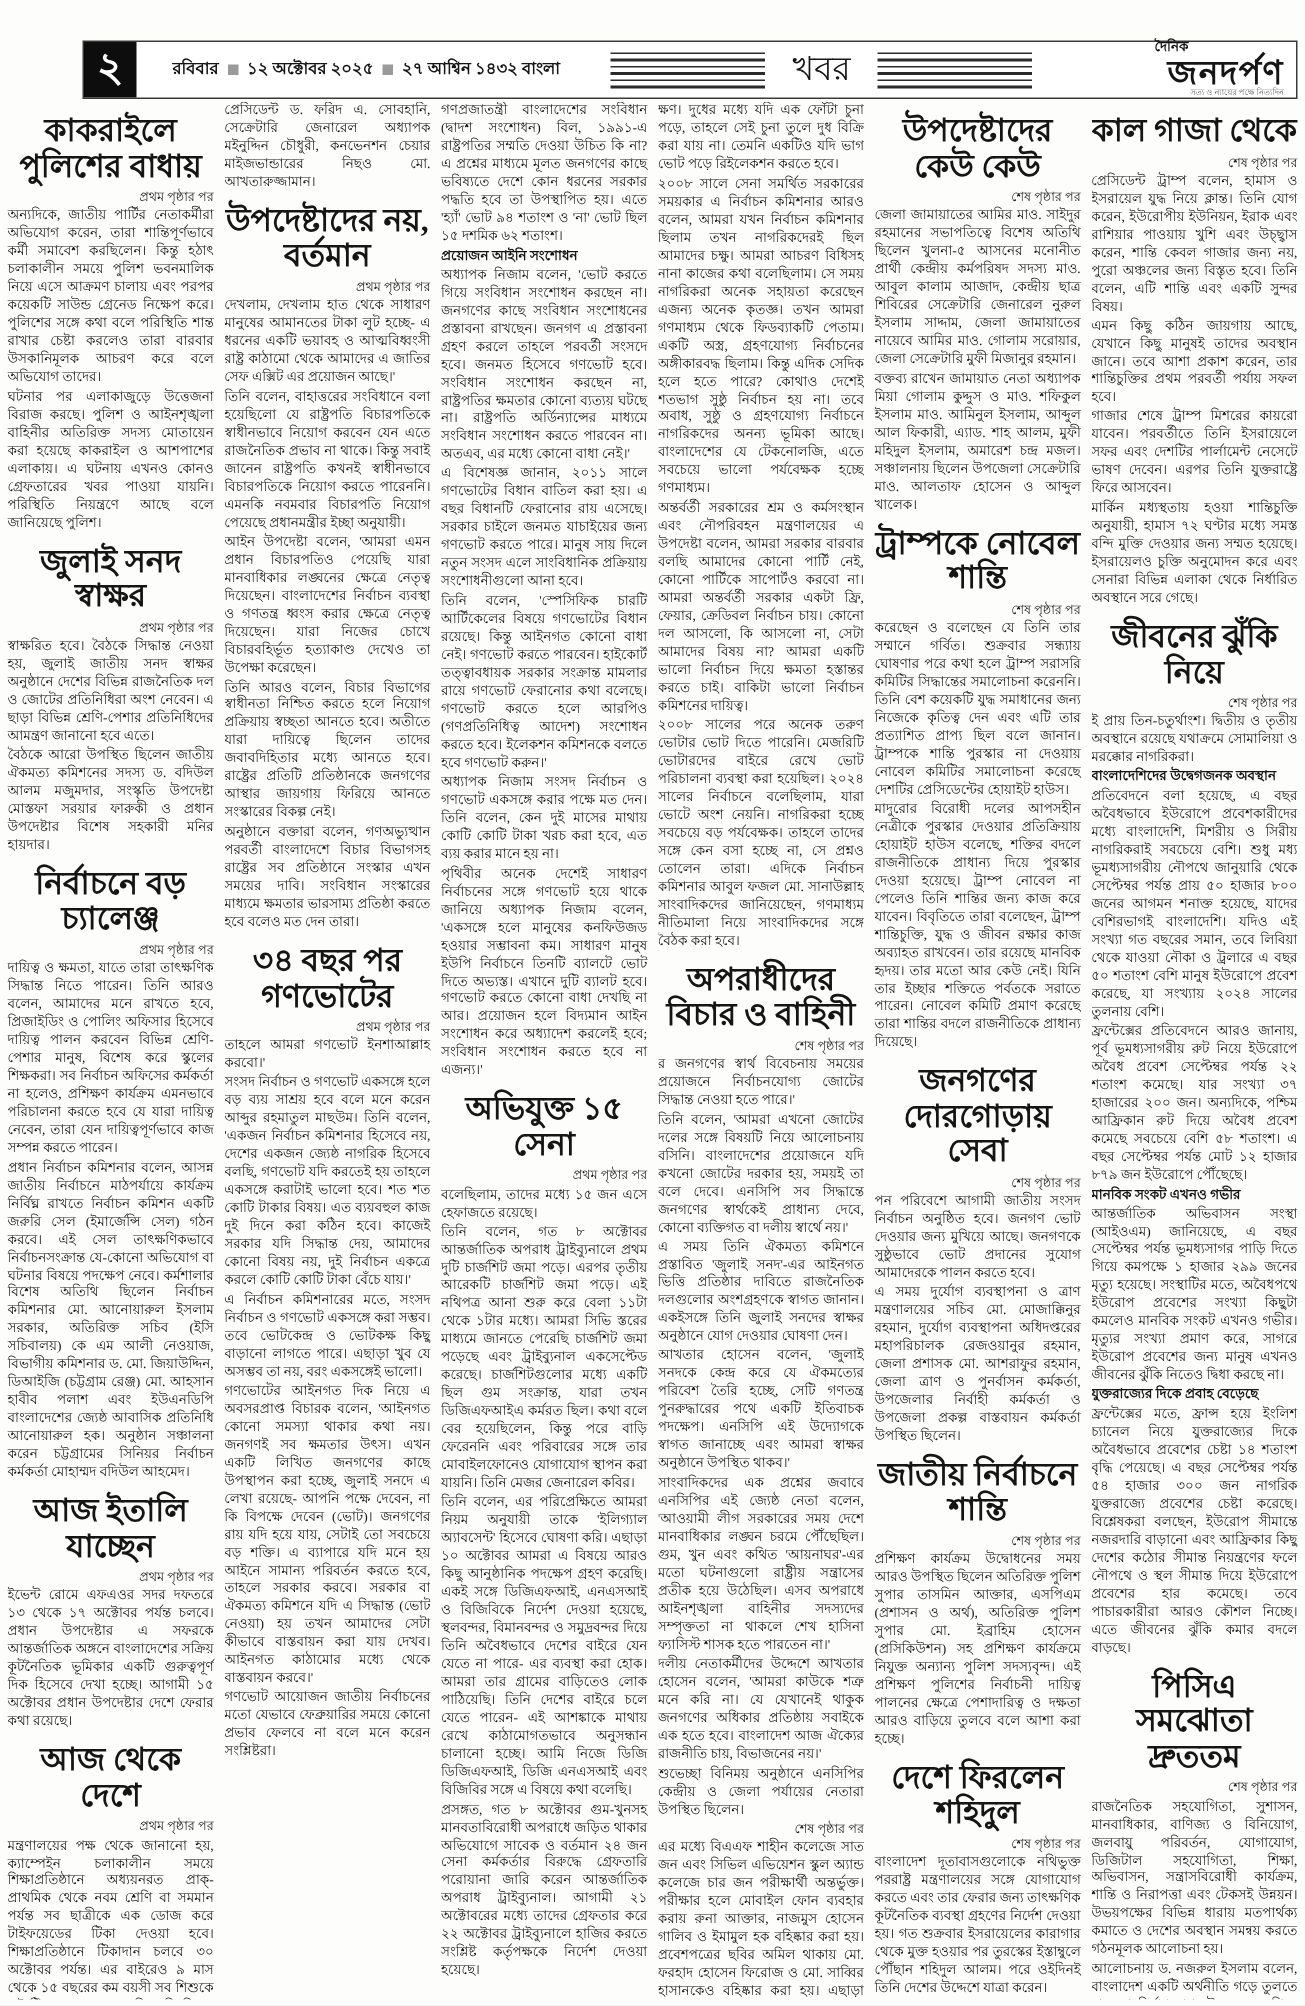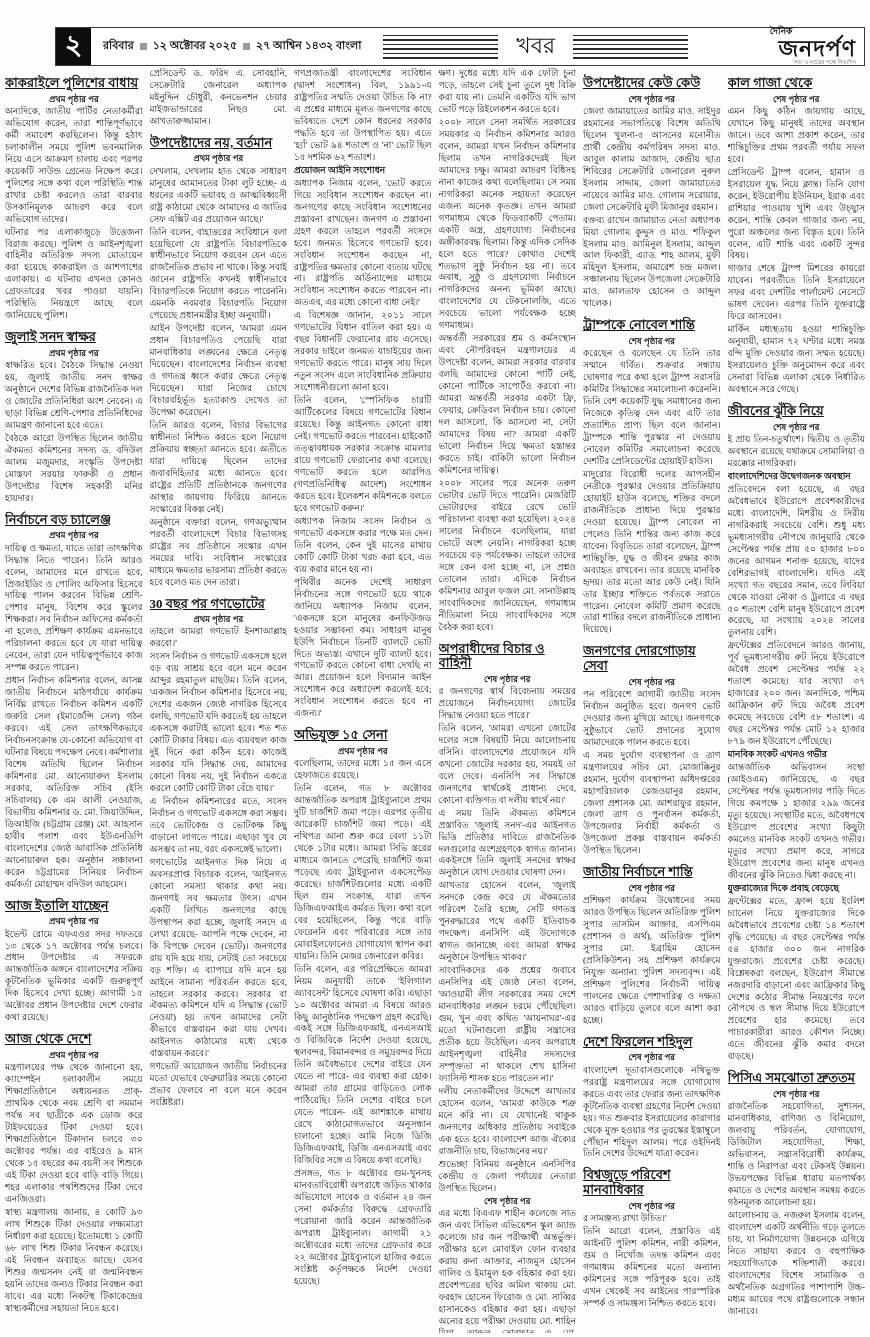--- a/index.html
+++ b/index.html
@@ -4,35 +4,35 @@
 <style>
   html,body{margin:0;padding:0;background:#e8e8e8;}
   .page{position:relative;width:870px;height:1337px;background:#fdfdfc;margin:0 auto;
         font-family:"Liberation Serif","DejaVu Serif",serif;color:#151515;overflow:hidden;}
   
   .header{position:absolute;top:27px;left:55px;right:5px;height:37px;
           border:1.5px solid #3a3a3a;background:#fff;display:flex;align-items:stretch;}
   .pagenum{width:35px;background:#0d0d0d;color:#fff;display:flex;align-items:center;
            justify-content:center;font-size:27px;font-weight:bold;}
   .dateline{display:flex;align-items:center;font-size:11px;font-weight:bold;
-            padding:0 12px;white-space:nowrap;gap:6px;}
+            padding:0 24px;white-space:nowrap;gap:6px;}
   .sq{width:7px;height:7px;background:#9a9a9a;display:inline-block;}
   .rules{flex:1;display:flex;flex-direction:column;justify-content:center;gap:3px;padding:0 10px;}
   .rules i{display:block;height:1.5px;background:#2a2a2a;}
   .section{font-size:22px;font-weight:normal;display:flex;align-items:center;padding:0 8px;}
   .logo{display:flex;flex-direction:column;align-items:flex-end;justify-content:center;
         padding:0 8px;line-height:1.05;min-width:150px;}
   .logo .ltop{font-size:9px;font-weight:bold;align-self:center;}
   .logo .lmain{font-size:22px;font-weight:bold;letter-spacing:1px;}
   .logo .ltag{font-size:5.5px;color:#666;align-self:flex-end;}
   
   .cols{position:absolute;top:68px;left:5px;right:5px;bottom:4px;display:flex;gap:7px;overflow:hidden;}
   .column{flex:1 1 0;min-width:0;overflow:hidden;font-size:9px;line-height:1.33;text-align:justify;}
-  .headline{font-size:13px;line-height:1.12;font-weight:bold;text-align:left;margin:8px 0 3px;text-decoration:underline;}
-  .kicker{font-weight:bold;font-size:8.5px;text-align:center;margin:0 0 1px;}
+  .headline{font-size:21px;line-height:1.12;font-weight:bold;text-align:center;margin:8px 0 3px;}
+  .kicker{font-weight:normal;font-size:8.5px;text-align:right;margin:0 0 1px;}
   .column p{margin:0 0 1px;}
   .column p.sub{font-weight:bold;}
 </style>
 </head>
 <body>
 
 <div class="page">
 
   <div class="header">
     <div class="pagenum">২</div>
@@ -91,21 +91,21 @@
       </div>
       <div class="column">
         <p>প্রেসিডেন্ট ড. ফরিদ এ. সোবহানি, সেক্রেটারি জেনারেল অধ্যাপক মইনুদ্দিন চৌধুরী, কনভেনশন চেয়ার মাইজভান্ডারের নিছও মো. আখতারুজ্জামান।</p>
         <div class="headline">উপদেষ্টাদের নয়, বর্তমান</div>
         <div class="kicker">প্রথম পৃষ্ঠার পর</div>
         <p>দেখলাম, দেখলাম হাত থেকে সাধারণ মানুষের আমানতের টাকা লুট হচ্ছে- এ ধরনের একটি ভয়াবহ ও আত্মবিধ্বংসী রাষ্ট্র কাঠামো থেকে আমাদের এ জাতির সেফ এক্সিট এর প্রয়োজন আছে।'</p>
         <p>তিনি বলেন, বাহাত্তরের সংবিধানে বলা হয়েছিলো যে রাষ্ট্রপতি বিচারপতিকে স্বাধীনভাবে নিয়োগ করবেন যেন এতে রাজনৈতিক প্রভাব না থাকে। কিন্তু সবাই জানেন রাষ্ট্রপতি কখনই স্বাধীনভাবে বিচারপতিকে নিয়োগ করতে পারেননি। এমনকি নবমবার বিচারপতি নিয়োগ পেয়েছে প্রধানমন্ত্রীর ইচ্ছা অনুযায়ী।</p>
         <p>আইন উপদেষ্টা বলেন, 'আমরা এমন প্রধান বিচারপতিও পেয়েছি যারা মানবাধিকার লঙ্ঘনের ক্ষেত্রে নেতৃত্ব দিয়েছেন। বাংলাদেশের নির্বাচন ব্যবস্থা ও গণতন্ত্র ধ্বংস করার ক্ষেত্রে নেতৃত্ব দিয়েছেন। যারা নিজের চোখে বিচারবহির্ভূত হত্যাকাণ্ড দেখেও তা উপেক্ষা করেছেন।</p>
         <p>তিনি আরও বলেন, বিচার বিভাগের স্বাধীনতা নিশ্চিত করতে হলে নিয়োগ প্রক্রিয়ায় স্বচ্ছতা আনতে হবে। অতীতে যারা দায়িত্বে ছিলেন তাদের জবাবদিহিতার মধ্যে আনতে হবে। রাষ্ট্রের প্রতিটি প্রতিষ্ঠানকে জনগণের আস্থার জায়গায় ফিরিয়ে আনতে সংস্কারের বিকল্প নেই।</p>
         <p>অনুষ্ঠানে বক্তারা বলেন, গণঅভ্যুত্থান পরবর্তী বাংলাদেশে বিচার বিভাগসহ রাষ্ট্রের সব প্রতিষ্ঠানে সংস্কার এখন সময়ের দাবি। সংবিধান সংস্কারের মাধ্যমে ক্ষমতার ভারসাম্য প্রতিষ্ঠা করতে হবে বলেও মত দেন তারা।</p>
-        <div class="headline">30 বছর পর গণভোটের</div>
+        <div class="headline">৩৪ বছর পর গণভোটের</div>
         <div class="kicker">প্রথম পৃষ্ঠার পর</div>
         <p>তাহলে আমরা গণভোট ইনশাআল্লাহ করবো।'</p>
         <p>সংসদ নির্বাচন ও গণভোট একসঙ্গে হলে বড় ব্যয় সাশ্রয় হবে বলে মনে করেন আব্দুর রহমাতুল মাছউম। তিনি বলেন, 'একজন নির্বাচন কমিশনার হিসেবে নয়, দেশের একজন জ্যেষ্ঠ নাগরিক হিসেবে বলছি, গণভোট যদি করতেই হয় তাহলে একসঙ্গে করাটাই ভালো হবে। শত শত কোটি টাকার বিষয়। এত ব্যয়বহুল কাজ দুই দিনে করা কঠিন হবে। কাজেই সরকার যদি সিদ্ধান্ত দেয়, আমাদের কোনো বিষয় নয়, দুই নির্বাচন একত্রে করলে কোটি কোটি টাকা বেঁচে যায়।'</p>
         <p>এ নির্বাচন কমিশনারের মতে, সংসদ নির্বাচন ও গণভোট একসঙ্গে করা সম্ভব। তবে ভোটকেন্দ্র ও ভোটকক্ষ কিছু বাড়ানো লাগতে পারে। এছাড়া খুব যে অসম্ভব তা নয়, বরং একসঙ্গেই ভালো।</p>
         <p>গণভোটের আইনগত দিক নিয়ে এ অবসরপ্রাপ্ত বিচারক বলেন, 'আইনগত কোনো সমস্যা থাকার কথা নয়। জনগণই সব ক্ষমতার উৎস। এখন একটি লিখিত জনগণের কাছে উপস্থাপন করা হচ্ছে, জুলাই সনদে এ লেখা রয়েছে- আপনি পক্ষে দেবেন, না কি বিপক্ষে দেবেন (ভোট)। জনগণের রায় যদি হয়ে যায়, সেটাই তো সবচেয়ে বড় শক্তি। এ ব্যাপারে যদি মনে হয় আইনে সামান্য পরিবর্তন করতে হবে, তাহলে সরকার করবে। সরকার বা ঐকমত্য কমিশনে যদি এ সিদ্ধান্ত (ভোট নেওয়া) হয় তখন আমাদের সেটা কীভাবে বাস্তবায়ন করা যায় দেখব। আইনগত কাঠামোর মধ্যে থেকে বাস্তবায়ন করবে।'</p>
         <p>গণভোট আয়োজন জাতীয় নির্বাচনের মতো যেভাবে ফেব্রুয়ারির সময়ে কোনো প্রভাব ফেলবে না বলে মনে করেন সংশ্লিষ্টরা।</p>
       </div>
       <div class="column">
         <p>গণপ্রজাতন্ত্রী বাংলাদেশের সংবিধান (দ্বাদশ সংশোধন) বিল, ১৯৯১-এ রাষ্ট্রপতির সম্মতি দেওয়া উচিত কি না? এ প্রশ্নের মাধ্যমে মূলত জনগণের কাছে ভবিষ্যতে দেশে কোন ধরনের সরকার পদ্ধতি হবে তা উপস্থাপিত হয়। এতে 'হ্যাঁ' ভোট ৯৪ শতাংশ ও 'না' ভোট ছিল ১৫ দশমিক ৬২ শতাংশ।</p>
         <p class="sub">প্রয়োজন আইনি সংশোধন</p>
@@ -158,22 +158,22 @@
         <div class="kicker">শেষ পৃষ্ঠার পর</div>
         <p>বাংলাদেশ দূতাবাসগুলোকে নথিভুক্ত পররাষ্ট্র মন্ত্রণালয়ের সঙ্গে যোগাযোগ করতে এবং তার ফেরার জন্য তাৎক্ষণিক কূটনৈতিক ব্যবস্থা গ্রহণের নির্দেশ দেওয়া হয়। গত শুক্রবার ইসরায়েলের কারাগার থেকে মুক্ত হওয়ার পর তুরস্কের ইস্তাম্বুলে পৌঁছান শহিদুল আলম। পরে ওইদিনই তিনি দেশের উদ্দেশে যাত্রা করেন।</p>
         <div class="headline">বিশ্বজুড়ে পরিবেশ মানবাধিকার</div>
         <div class="kicker">শেষ পৃষ্ঠার পর</div>
         <p>র সামঞ্জস্য রাখা উচিত।'</p>
         <p>তিনি আরো বলেন, প্রস্তাবিত এই আইনটি পুলিশ কমিশন, নারী কমিশন, গুম ও নিখোঁজ তদন্ত কমিশন এবং গণমাধ্যম কমিশনের মতো অন্যান্য কমিশনের সঙ্গে পরিপূরক হবে। তাই এখন থেকেই সব আইনের পারস্পরিক সম্পর্ক ও সামঞ্জস্য নিশ্চিত করতে হবে।</p>
       </div>
       <div class="column">
         <div class="headline">কাল গাজা থেকে</div>
         <div class="kicker">শেষ পৃষ্ঠার পর</div>
+        <p>প্রেসিডেন্ট ট্রাম্প বলেন, হামাস ও ইসরায়েল যুদ্ধ নিয়ে ক্লান্ত। তিনি যোগ করেন, ইউরোপীয় ইউনিয়ন, ইরাক এবং রাশিয়ার পাওয়ায় খুশি এবং উচ্ছ্বাস করেন, শান্তি কেবল গাজার জন্য নয়, পুরো অঞ্চলের জন্য বিস্তৃত হবে। তিনি বলেন, এটি শান্তি এবং একটি সুন্দর বিষয়।</p>
         <p>এমন কিছু কঠিন জায়গায় আছে, যেখানে কিছু মানুষই তাদের অবস্থান জানে। তবে আশা প্রকাশ করেন, তার শান্তিচুক্তির প্রথম পরবর্তী পর্যায় সফল হবে।</p>
-        <p>প্রেসিডেন্ট ট্রাম্প বলেন, হামাস ও ইসরায়েল যুদ্ধ নিয়ে ক্লান্ত। তিনি যোগ করেন, ইউরোপীয় ইউনিয়ন, ইরাক এবং রাশিয়ার পাওয়ায় খুশি এবং উচ্ছ্বাস করেন, শান্তি কেবল গাজার জন্য নয়, পুরো অঞ্চলের জন্য বিস্তৃত হবে। তিনি বলেন, এটি শান্তি এবং একটি সুন্দর বিষয়।</p>
         <p>গাজার শেষে ট্রাম্প মিশরের কায়রো যাবেন। পরবর্তীতে তিনি ইসরায়েলে সফর এবং দেশটির পার্লামেন্ট নেসেটে ভাষণ দেবেন। এরপর তিনি যুক্তরাষ্ট্রে ফিরে আসবেন।</p>
         <p>মার্কিন মধ্যস্থতায় হওয়া শান্তিচুক্তি অনুযায়ী, হামাস ৭২ ঘণ্টার মধ্যে সমস্ত বন্দি মুক্তি দেওয়ার জন্য সম্মত হয়েছে। ইসরায়েলও চুক্তি অনুমোদন করে এবং সেনারা বিভিন্ন এলাকা থেকে নির্ধারিত অবস্থানে সরে গেছে।</p>
         <div class="headline">জীবনের ঝুঁকি নিয়ে</div>
         <div class="kicker">শেষ পৃষ্ঠার পর</div>
         <p>ই প্রায় তিন-চতুর্থাংশ। দ্বিতীয় ও তৃতীয় অবস্থানে রয়েছে যথাক্রমে সোমালিয়া ও মরক্কোর নাগরিকরা।</p>
         <p class="sub">বাংলাদেশিদের উদ্বেগজনক অবস্থান</p>
         <p>প্রতিবেদনে বলা হয়েছে, এ বছর অবৈধভাবে ইউরোপে প্রবেশকারীদের মধ্যে বাংলাদেশি, মিশরীয় ও সিরীয় নাগরিকরাই সবচেয়ে বেশি। শুধু মধ্য ভূমধ্যসাগরীয় নৌপথে জানুয়ারি থেকে সেপ্টেম্বর পর্যন্ত প্রায় ৫০ হাজার ৮০০ জনের আগমন শনাক্ত হয়েছে, যাদের বেশিরভাগই বাংলাদেশি। যদিও এই সংখ্যা গত বছরের সমান, তবে লিবিয়া থেকে যাওয়া নৌকা ও ট্রলারে এ বছর ৫০ শতাংশ বেশি মানুষ ইউরোপে প্রবেশ করেছে, যা সংখ্যায় ২০২৪ সালের তুলনায় বেশি।</p>
         <p>ফ্রন্টেক্সের প্রতিবেদনে আরও জানায়, পূর্ব ভূমধ্যসাগরীয় রুট নিয়ে ইউরোপে অবৈধ প্রবেশ সেপ্টেম্বর পর্যন্ত ২২ শতাংশ কমেছে। যার সংখ্যা ৩৭ হাজারের ২০০ জন। অন্যদিকে, পশ্চিম আফ্রিকান রুট দিয়ে অবৈধ প্রবেশ কমেছে সবচেয়ে বেশি ৫৮ শতাংশ। এ বছর সেপ্টেম্বর পর্যন্ত মোট ১২ হাজার ৮৭৯ জন ইউরোপে পৌঁছেছে।</p>
         <p class="sub">মানবিক সংকট এখনও গভীর</p>
         <p>আন্তর্জাতিক অভিবাসন সংস্থা (আইওএম) জানিয়েছে, এ বছর সেপ্টেম্বর পর্যন্ত ভূমধ্যসাগর পাড়ি দিতে গিয়ে কমপক্ষে ১ হাজার ২৯৯ জনের মৃত্যু হয়েছে। সংস্থাটির মতে, অবৈধপথে ইউরোপ প্রবেশের সংখ্যা কিছুটা কমলেও মানবিক সংকট এখনও গভীর। মৃত্যুর সংখ্যা প্রমাণ করে, সাগরে ইউরোপ প্রবেশের জন্য মানুষ এখনও জীবনের ঝুঁকি নিতেও দ্বিধা করছে না।</p>

